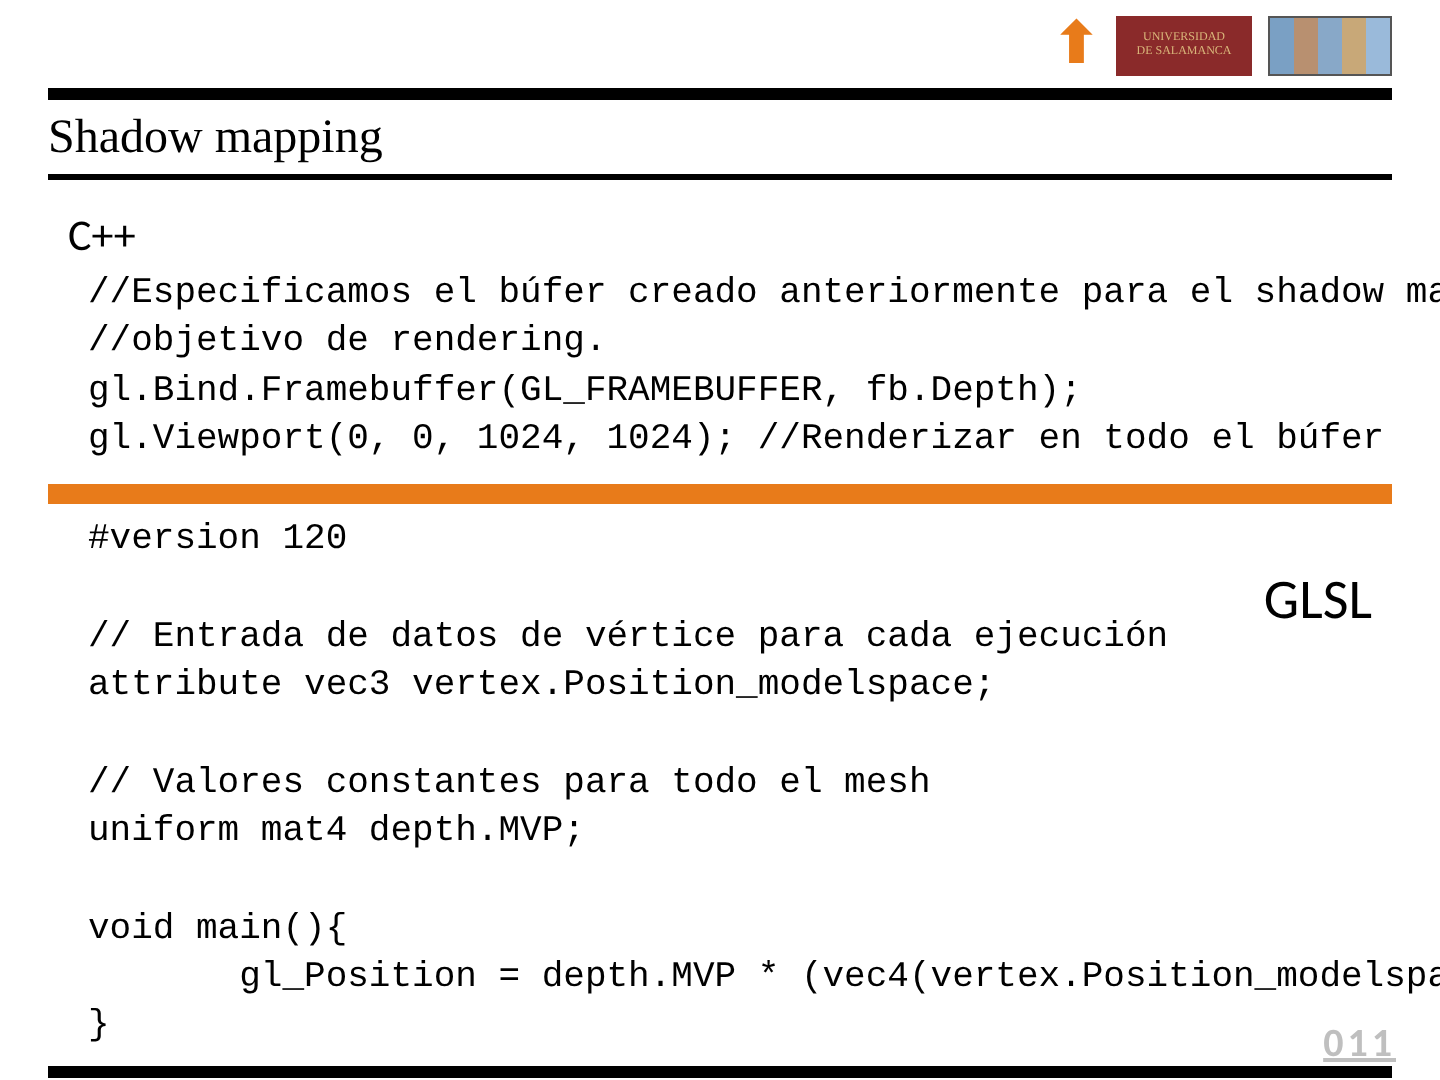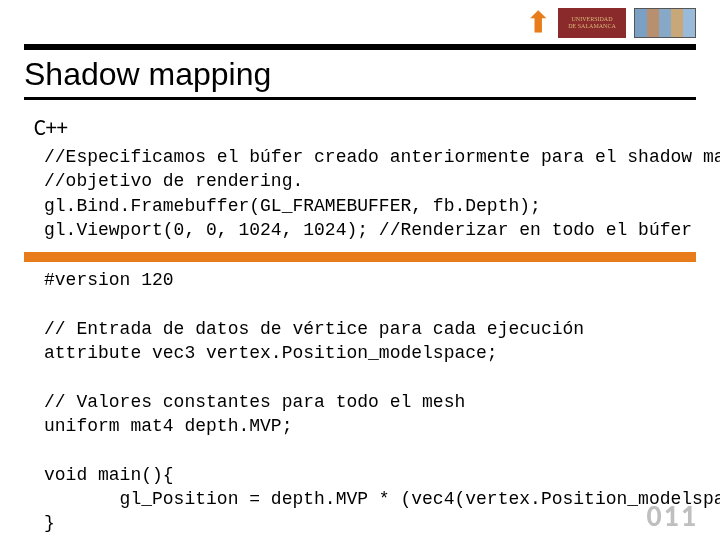--- a/index.html
+++ b/index.html
@@ -45,23 +45,23 @@
     height: 28px;
     background: linear-gradient(90deg,#7aa0c4 0 20%,#b89070 20% 40%,#88a8c8 40% 60%,#c8a878 60% 80%,#9abada 80% 100%);
     border: 1px solid #555;
   }
   .thick-bar {
     height: 6px;
     background: #000;
     margin: 0 24px;
   }
   .title {
-    font-size: 32px;
+    font-size: 24px;
     margin: 6px 24px 4px 24px;
-    font-family: Liberation Sans, sans-serif;
+    font-family: Liberation Serif, serif;
   }
   .underline {
     height: 3px;
     background: #000;
     margin: 0 24px 14px 24px;
   }
   .subhead {
     font-family: Calibri, Arial, sans-serif;
     font-size: 22px;
     margin: 0 34px 2px 34px;
@@ -92,24 +92,25 @@
   .thin-bar {
     height: 3px;
     background: #000;
     margin: 4px 24px 0 24px;
   }
   .page-num {
     position: absolute;
     right: 22px;
     bottom: 6px;
     font-family: Calibri, Arial, sans-serif;
-    font-size: 30px;
+    font-size: 20px;
     font-weight: bold;
     color: #bfbfbf;
     letter-spacing: 2px;
+    text-decoration: underline;
   }
 </style>
 </head>
 <body>
 
 <div class="header">
   <span class="arrow-up">⬆</span>
   <div class="logo-box">
     <span>UNIVERSIDAD</span>
     <span>DE SALAMANCA</span>
@@ -123,20 +124,21 @@
 
 <div class="subhead">C++</div>
 <div class="code">//Especificamos el búfer creado anteriormente para el shadow map como
 //objetivo de rendering.
 gl.Bind.Framebuffer(GL_FRAMEBUFFER, fb.Depth);
 gl.Viewport(0, 0, 1024, 1024); //Renderizar en todo el búfer</div>
 
 <div class="orange-bar"></div>
 
 <div class="glsl-wrap">
+  <div class="glsl-label">GLSL</div>
   <div class="code" style="margin:0;">#version 120
 
 // Entrada de datos de vértice para cada ejecución
 attribute vec3 vertex.Position_modelspace;
 
 // Valores constantes para todo el mesh
 uniform mat4 depth.MVP;
 
 void main(){
        gl_Position = depth.MVP * (vec4(vertex.Position_modelspace,1));

